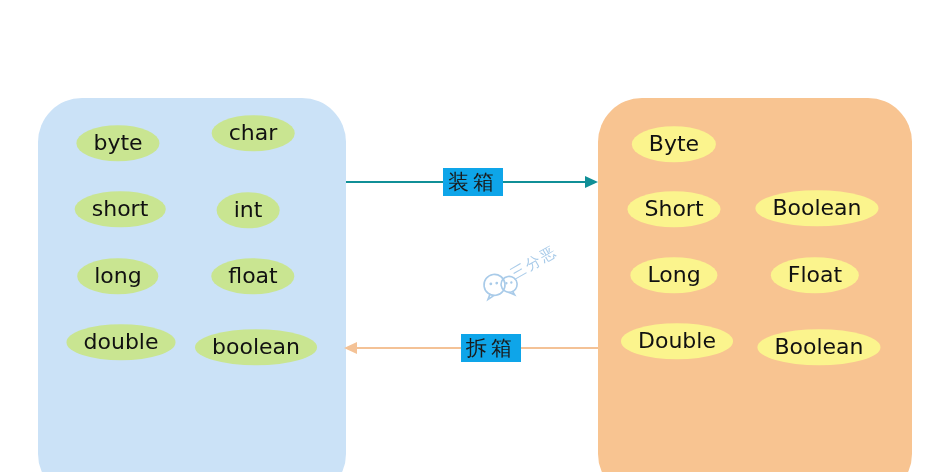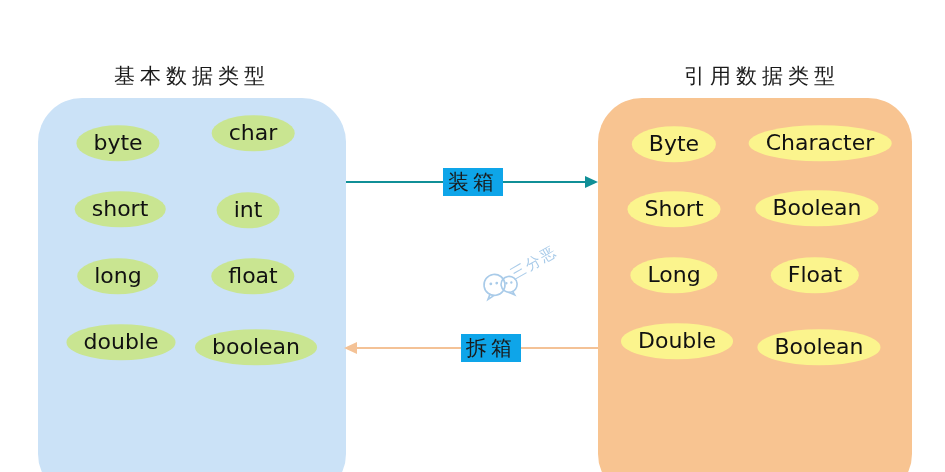--- a/index.html
+++ b/index.html
@@ -93,38 +93,35 @@
     transform:rotate(-30deg);
     transform-origin:left center;
     white-space:nowrap;
   }
 </style>
 </head>
 <body>
 
 <div class="canvas">
 
-  <div class="box-title" style="left:192px;top:62px;">基本数据类型</div>
 
-  <div class="box-title" style="left:762px;top:62px;">引用数据类型</div>
 
   <div class="type-box left-box">
     <span class="oval p11">byte</span>
     <span class="oval p12">char</span>
     <span class="oval p21">short</span>
     <span class="oval p22">int</span>
     <span class="oval p31">long</span>
     <span class="oval p32">float</span>
     <span class="oval p41">double</span>
     <span class="oval p42">boolean</span>
   </div>
 
   <div class="type-box right-box">
     <span class="oval rp11">Byte</span>
-    <span class="oval rp12">Character</span>
     <span class="oval rp21">Short</span>
     <span class="oval rp22">Boolean</span>
     <span class="oval rp31">Long</span>
     <span class="oval rp32">Float</span>
     <span class="oval rp41">Double</span>
     <span class="oval rp42">Boolean</span>
   </div>
 
   <div class="arrow-line boxing-line"></div>
   <div class="arrowhead boxing-head"></div>

